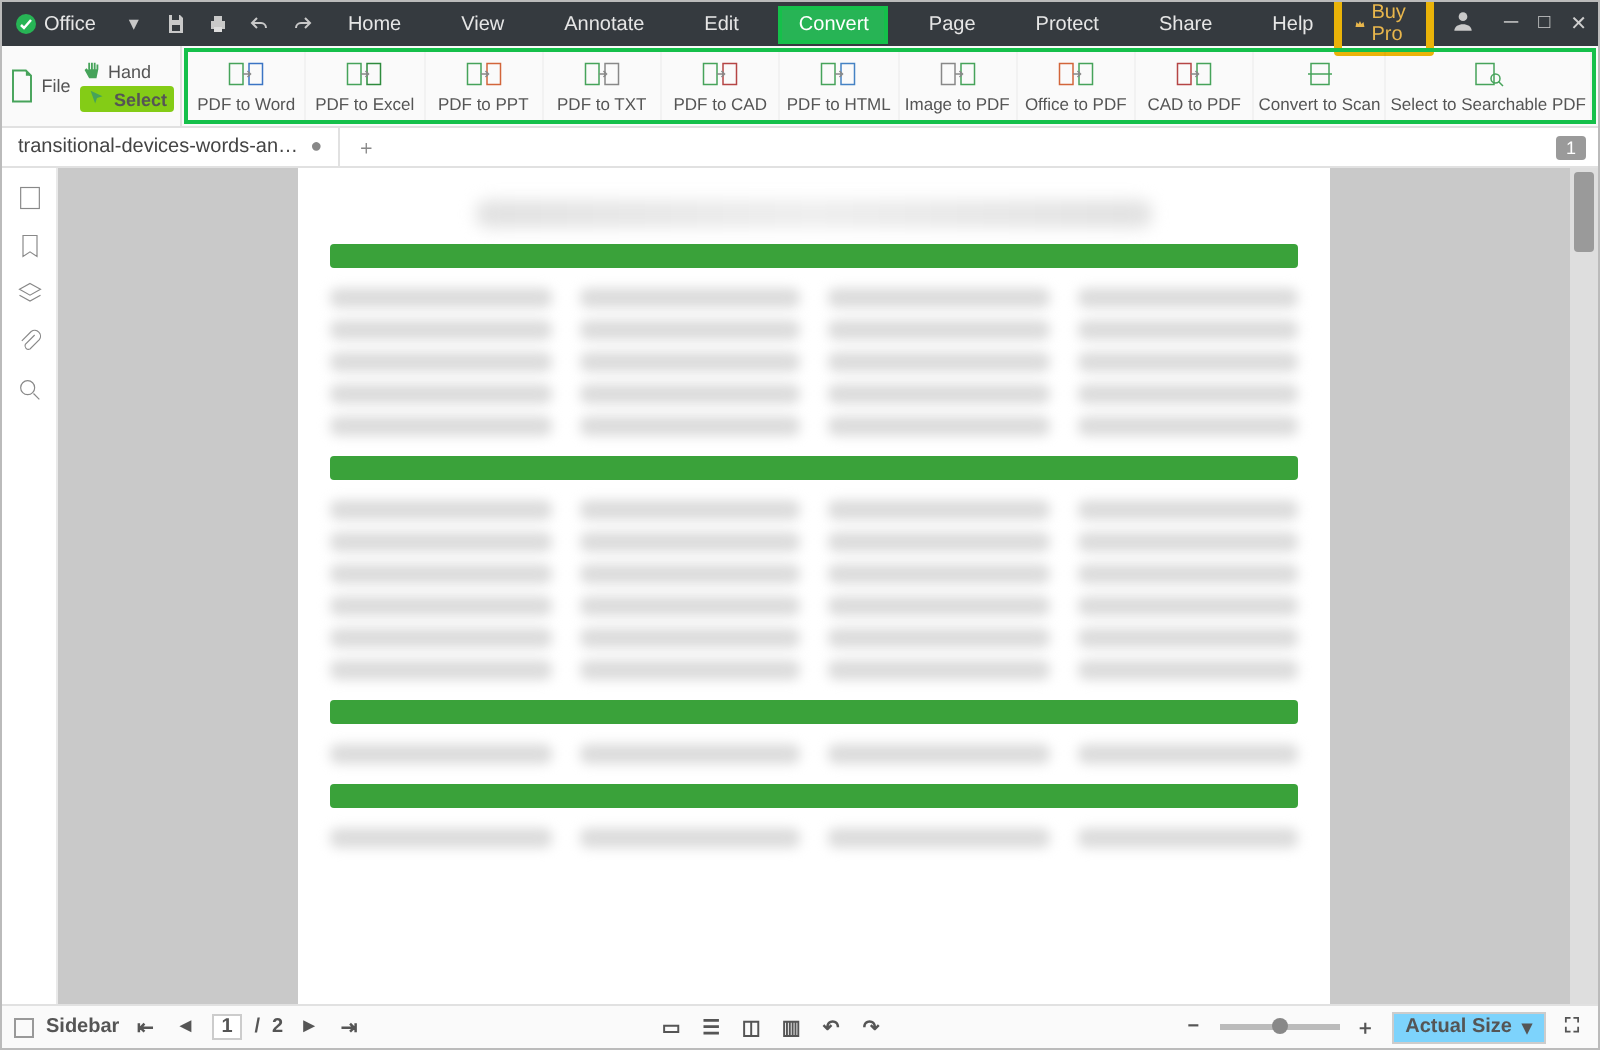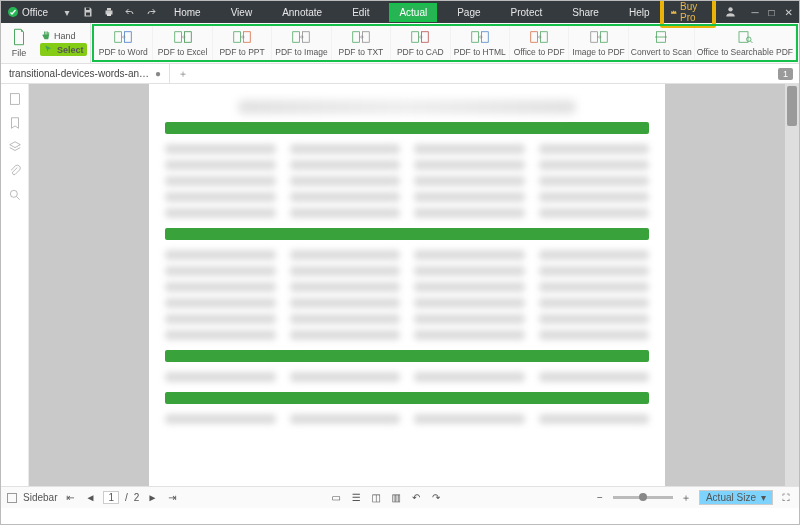--- a/index.html
+++ b/index.html
@@ -15,21 +15,21 @@
   .titlebar .menus .mi { padding: 4px 10px; cursor: pointer; }
   .titlebar .menus .mi.active { background: #27b455; color: #fff; font-weight: 500; border: 2px solid #15c04a; padding: 2px 8px; }
   .titlebar .right { display: flex; align-items: center; gap: 8px; padding-right: 6px; }
   .buypro { color: #e8b64c; border: 4px solid #eab308; padding: 1px 6px; border-radius: 2px; display: flex; align-items: center; gap: 3px; }
   .winctrl { display: flex; gap: 10px; padding-left: 6px; }
   .winctrl span { cursor: pointer; color: #cfcfcf; }
 
   
   .ribbon { height: 41px; border-bottom: 1px solid #e1e1e1; display: flex; align-items: stretch; background: #fafafa; }
   .rb-left { width: 90px; display: flex; align-items: center; border-right: 1px solid #e1e1e1; }
-  .rb-file { width: 36px; display: flex; flex-direction: column; align-items: center; justify-content: center; gap: 2px; font-size: 9px; color: #555; }
+  .rb-file { width: 36px; display: flex; flex-direction: row; align-items: center; justify-content: center; gap: 2px; font-size: 9px; color: #555; }
   .rb-file svg { width: 16px; height: 18px; }
   .rb-handsel { display: flex; flex-direction: column; justify-content: center; gap: 2px; font-size: 9px; color: #555; padding-left: 3px; }
   .rb-handsel .row { display: flex; align-items: center; gap: 3px; cursor: pointer; }
   .rb-handsel .row.active { background: #84cc16; border-radius: 2px; padding: 1px 3px; font-weight: bold; }
   .rb-right { flex: 1; border: 2px solid #15c04a; margin: 1px; display: flex; align-items: stretch; }
   .tool { flex: 1; display: flex; flex-direction: column; align-items: center; justify-content: center; gap: 2px; font-size: 8.5px; color: #555; cursor: pointer; border-right: 1px solid rgba(0,0,0,0.03); padding: 0 2px; text-align: center; white-space: nowrap; }
   .tool svg { width: 18px; height: 16px; }
 
   
   .tabstrip { height: 20px; display: flex; align-items: center; background: #fff; border-bottom: 1px solid #e1e1e1; font-size: 10px; text-align: center; }
@@ -46,21 +46,21 @@
   .canvas { flex: 1; background: #c9c9c9; position: relative; overflow: hidden; }
   .page { position: absolute; left: 120px; right: 120px; top: 0; bottom: -10px; background: #fff; padding: 12px 16px; }
   .blurrow { height: 14px; background: linear-gradient(90deg, #e1e1e1 0%, #eee 50%, #e1e1e1 100%); filter: blur(4px); border-radius: 6px; margin: 4px 0; }
   .blurblock { display: grid; grid-template-columns: 1fr 1fr 1fr 1fr; gap: 6px 14px; margin: 10px 0; }
   .blurblock div { height: 10px; background: #dcdcdc; filter: blur(3px); border-radius: 4px; }
   .greenbar { height: 12px; background: #3aa23a; border-radius: 2px; margin: 8px 0; }
   .rscroll { width: 14px; background: #dedede; position: relative; }
   .rscroll .thumb { position: absolute; top: 2px; left: 2px; right: 2px; height: 40px; background: #9a9a9a; border-radius: 2px; }
 
   
-  .status { position: absolute; bottom: 16px; left: 0; right: 0; height: 22px; border-top: 1px solid #e1e1e1; background: #fafafa; display: flex; align-items: center; font-size: 10px; color: #555; padding: 0 6px; }
+  .status { position: absolute; bottom: 0; left: 0; right: 0; height: 22px; border-top: 1px solid #e1e1e1; background: #fafafa; display: flex; align-items: center; font-size: 10px; color: #555; padding: 0 6px; font-weight: bold; }
   .status .sb-left { display: flex; align-items: center; gap: 6px; }
   .status .sb-center { flex: 1; display: flex; justify-content: center; align-items: center; gap: 6px; }
   .status .sb-right { display: flex; align-items: center; gap: 6px; }
   .pagerbox { border: 1px solid #ccc; padding: 0 4px; background: #fff; }
   .fitbox { border: 1px solid #ccc; padding: 1px 6px; background: #7dd3fc; display: flex; align-items: center; gap: 5px; }
   .iconbtn { display: inline-flex; align-items: center; justify-content: center; width: 14px; height: 14px; cursor: pointer; }
   .cb { width: 10px; height: 10px; border: 1px solid #999; display: inline-block; }
   .zoom-track { width: 60px; height: 3px; background: #bbb; position: relative; }
   .zoom-track .knob { position: absolute; top: -3px; left: 50%; width: 8px; height: 8px; background: #888; border-radius: 50%; transform: translateX(-50%); }
 </style>
@@ -100,21 +100,21 @@
         <svg viewBox="0 0 24 24" width="12" height="12">
           <path d="M15 6 L20 11 L15 16 M20 11 h-9 a5 5 0 0 0 -5 5" stroke="#c9c9c9" stroke-width="2" fill="none"></path>
         </svg>
       </span>
   </div>
   <div class="menus">
     <div class="mi">Home</div>
     <div class="mi">View</div>
     <div class="mi">Annotate</div>
     <div class="mi">Edit</div>
-    <div class="mi active">Actual</div>
+    <div class="mi active">Convert</div>
     <div class="mi">Page</div>
     <div class="mi">Protect</div>
     <div class="mi">Share</div>
     <div class="mi">Help</div>
   </div>
   <div class="right">
     <div class="buypro">
       <svg width="10" height="10" viewBox="0 0 24 24">
           <path fill="#e8b64c" d="M3 18h18l-2-10-4 4-3-6-3 6-4-4z"></path>
         </svg>
@@ -180,76 +180,76 @@
           <path d="M10 10h4 m-1 -2 l2 2 -2 2" stroke="#888" fill="none"></path>
         </svg>
         <span>PDF to PPT</span>
       </div>
     <div class="tool">
         <svg viewBox="0 0 24 20">
           <rect x="1" y="3" width="9" height="14" fill="none" stroke="#46a35a"></rect>
           <rect x="14" y="3" width="9" height="14" fill="none" stroke="#888"></rect>
           <path d="M10 10h4 m-1 -2 l2 2 -2 2" stroke="#888" fill="none"></path>
         </svg>
-        <span>PDF to Image</span>
-      </div>
-    <div class="tool">
-        <svg viewBox="0 0 24 20">
-          <rect x="1" y="3" width="9" height="14" fill="none" stroke="#46a35a"></rect>
-          <rect x="14" y="3" width="9" height="14" fill="none" stroke="#888"></rect>
-          <path d="M10 10h4 m-1 -2 l2 2 -2 2" stroke="#888" fill="none"></path>
-        </svg>
         <span>PDF to TXT</span>
       </div>
     <div class="tool">
         <svg viewBox="0 0 24 20">
           <rect x="1" y="3" width="9" height="14" fill="none" stroke="#46a35a"></rect>
           <rect x="14" y="3" width="9" height="14" fill="none" stroke="#b54545"></rect>
           <path d="M10 10h4 m-1 -2 l2 2 -2 2" stroke="#888" fill="none"></path>
         </svg>
         <span>PDF to CAD</span>
       </div>
     <div class="tool">
         <svg viewBox="0 0 24 20">
           <rect x="1" y="3" width="9" height="14" fill="none" stroke="#46a35a"></rect>
           <rect x="14" y="3" width="9" height="14" fill="none" stroke="#4582c4"></rect>
           <path d="M10 10h4 m-1 -2 l2 2 -2 2" stroke="#888" fill="none"></path>
         </svg>
         <span>PDF to HTML</span>
+      </div>
+    <div class="tool">
+        <svg viewBox="0 0 24 20">
+          <rect x="1" y="3" width="9" height="14" fill="none" stroke="#888"></rect>
+          <rect x="14" y="3" width="9" height="14" fill="none" stroke="#46a35a"></rect>
+          <path d="M10 10h4 m-1 -2 l2 2 -2 2" stroke="#888" fill="none"></path>
+        </svg>
+        <span>Image to PDF</span>
       </div>
     <div class="tool">
         <svg viewBox="0 0 24 20">
           <rect x="1" y="3" width="9" height="14" fill="none" stroke="#d2653a"></rect>
           <rect x="14" y="3" width="9" height="14" fill="none" stroke="#46a35a"></rect>
           <path d="M10 10h4 m-1 -2 l2 2 -2 2" stroke="#888" fill="none"></path>
         </svg>
         <span>Office to PDF</span>
       </div>
     <div class="tool">
         <svg viewBox="0 0 24 20">
-          <rect x="1" y="3" width="9" height="14" fill="none" stroke="#888"></rect>
+          <rect x="1" y="3" width="9" height="14" fill="none" stroke="#b54545"></rect>
           <rect x="14" y="3" width="9" height="14" fill="none" stroke="#46a35a"></rect>
           <path d="M10 10h4 m-1 -2 l2 2 -2 2" stroke="#888" fill="none"></path>
         </svg>
-        <span>Image to PDF</span>
+        <span>CAD to PDF</span>
       </div>
     <div class="tool">
         <svg viewBox="0 0 24 20">
           <rect x="6" y="3" width="12" height="14" fill="none" stroke="#46a35a"></rect>
           <line x1="4" y1="10" x2="20" y2="10" stroke="#46a35a"></line>
         </svg>
         <span>Convert to Scan</span>
       </div>
     <div class="tool">
         <svg viewBox="0 0 24 20">
           <rect x="4" y="3" width="12" height="14" fill="none" stroke="#46a35a"></rect>
           <circle cx="17" cy="13" r="3" fill="none" stroke="#46a35a"></circle>
           <line x1="19" y1="15" x2="22" y2="18" stroke="#46a35a"></line>
         </svg>
-        <span>Office to Searchable PDF</span>
+        <span>Select to Searchable PDF</span>
       </div>
   </div>
 </div>
 
 <div class="tabstrip">
   <div class="doc-tab">
     <span>transitional-devices-words-an…</span>
     <span class="close">●</span>
   </div>
   <div class="add-tab">＋</div>

